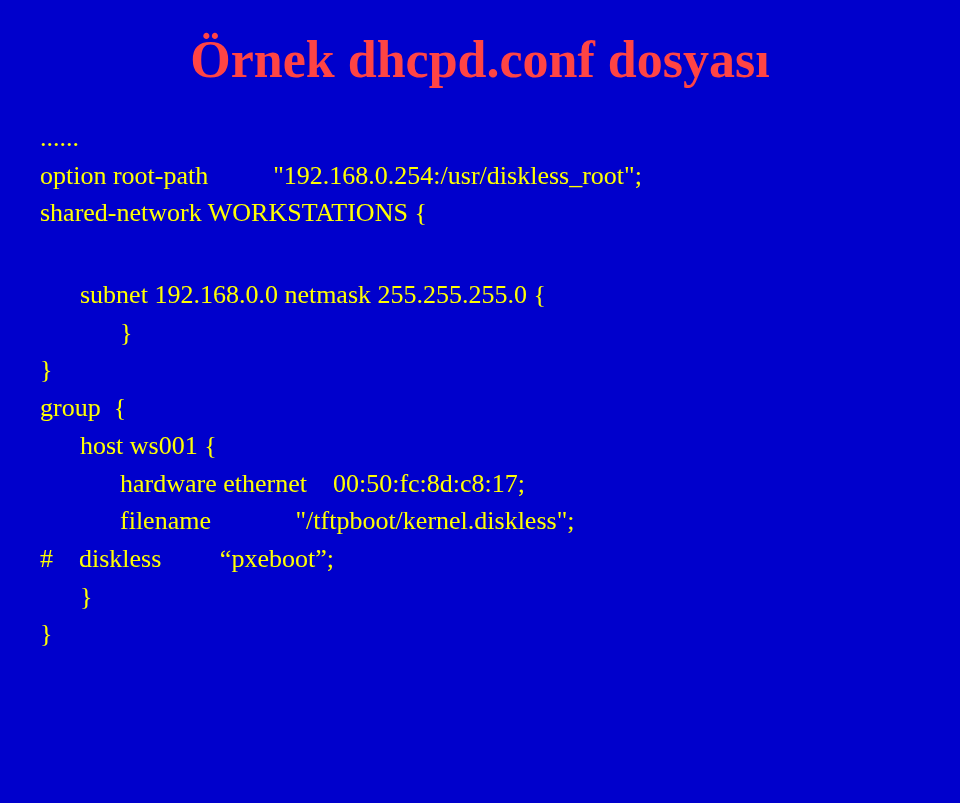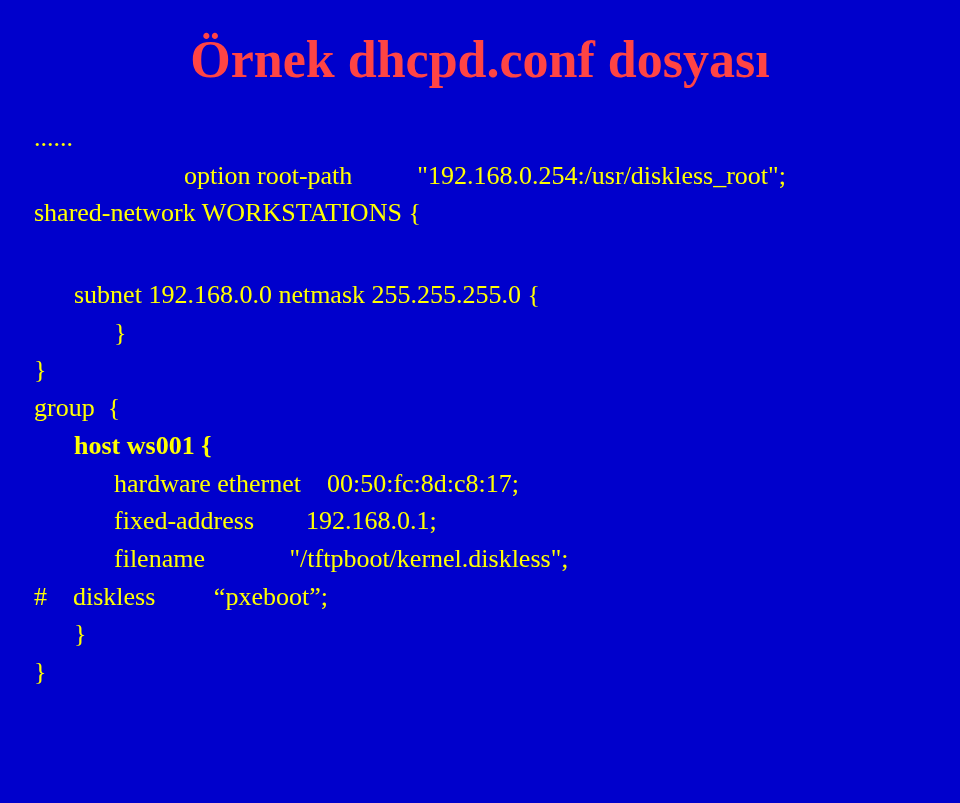--- a/index.html
+++ b/index.html
@@ -14,21 +14,21 @@
       height: 803px;
       overflow: hidden;
       font-family: 'Times New Roman', Times, serif;
       color: #ffff00;
     }
 
     .page-container {
       width: 960px;
       height: 680px;
       background-color: #0000cc;
-      padding: 20px 24px;
+      padding: 20px 30px;
       border-radius: 20px;
     }
 
     .title {
       text-align: center;
       font-size: 52px;
       font-weight: bold;
       color: #ff4444;
       margin-bottom: 30px;
       margin-top: 10px;
@@ -48,28 +48,27 @@
       white-space: pre;
     }
   </style>
 </head>
 <body>
 
 <div class="page-container">
   <h1 class="title">Örnek dhcpd.conf dosyası</h1>
   <div class="code-block" id="code-block">
       <span class="code-line" style="padding-left: 0px;">......</span>
-      <span class="code-line" style="padding-left: 0px; text-align: center;">option root-path          "192.168.0.254:/usr/diskless_root";</span>
+      <span class="code-line" style="padding-left: 0px;">option root-path          "192.168.0.254:/usr/diskless_root";</span>
       <span class="code-line" style="padding-left: 0px;">shared-network WORKSTATIONS {</span>
       <span class="code-line" style="padding-left: 40px; margin-top: 44px;">subnet 192.168.0.0 netmask 255.255.255.0 {</span>
       <span class="code-line" style="padding-left: 80px;">}</span>
       <span class="code-line" style="padding-left: 0px;">}</span>
       <span class="code-line" style="padding-left: 0px;">group  {</span>
       <span class="code-line" style="padding-left: 0px;"></span>
-      <span class="code-line" style="padding-left: 40px; font-weight: bold;">host ws001 {</span>
+      <span class="code-line" style="padding-left: 40px;">host ws001 {</span>
       <span class="code-line" style="padding-left: 80px;">hardware ethernet    00:50:fc:8d:c8:17;</span>
-      <span class="code-line" style="padding-left: 80px;">fixed-address        192.168.0.1;</span>
       <span class="code-line" style="padding-left: 80px;">filename             "/tftpboot/kernel.diskless";</span>
       <span class="code-line" style="padding-left: 0px;">#    diskless         “pxeboot”;</span>
       <span class="code-line" style="padding-left: 40px;">}</span>
       <span class="code-line" style="padding-left: 0px;">}</span>
     </div>
 </div>
 
 </body></html>

